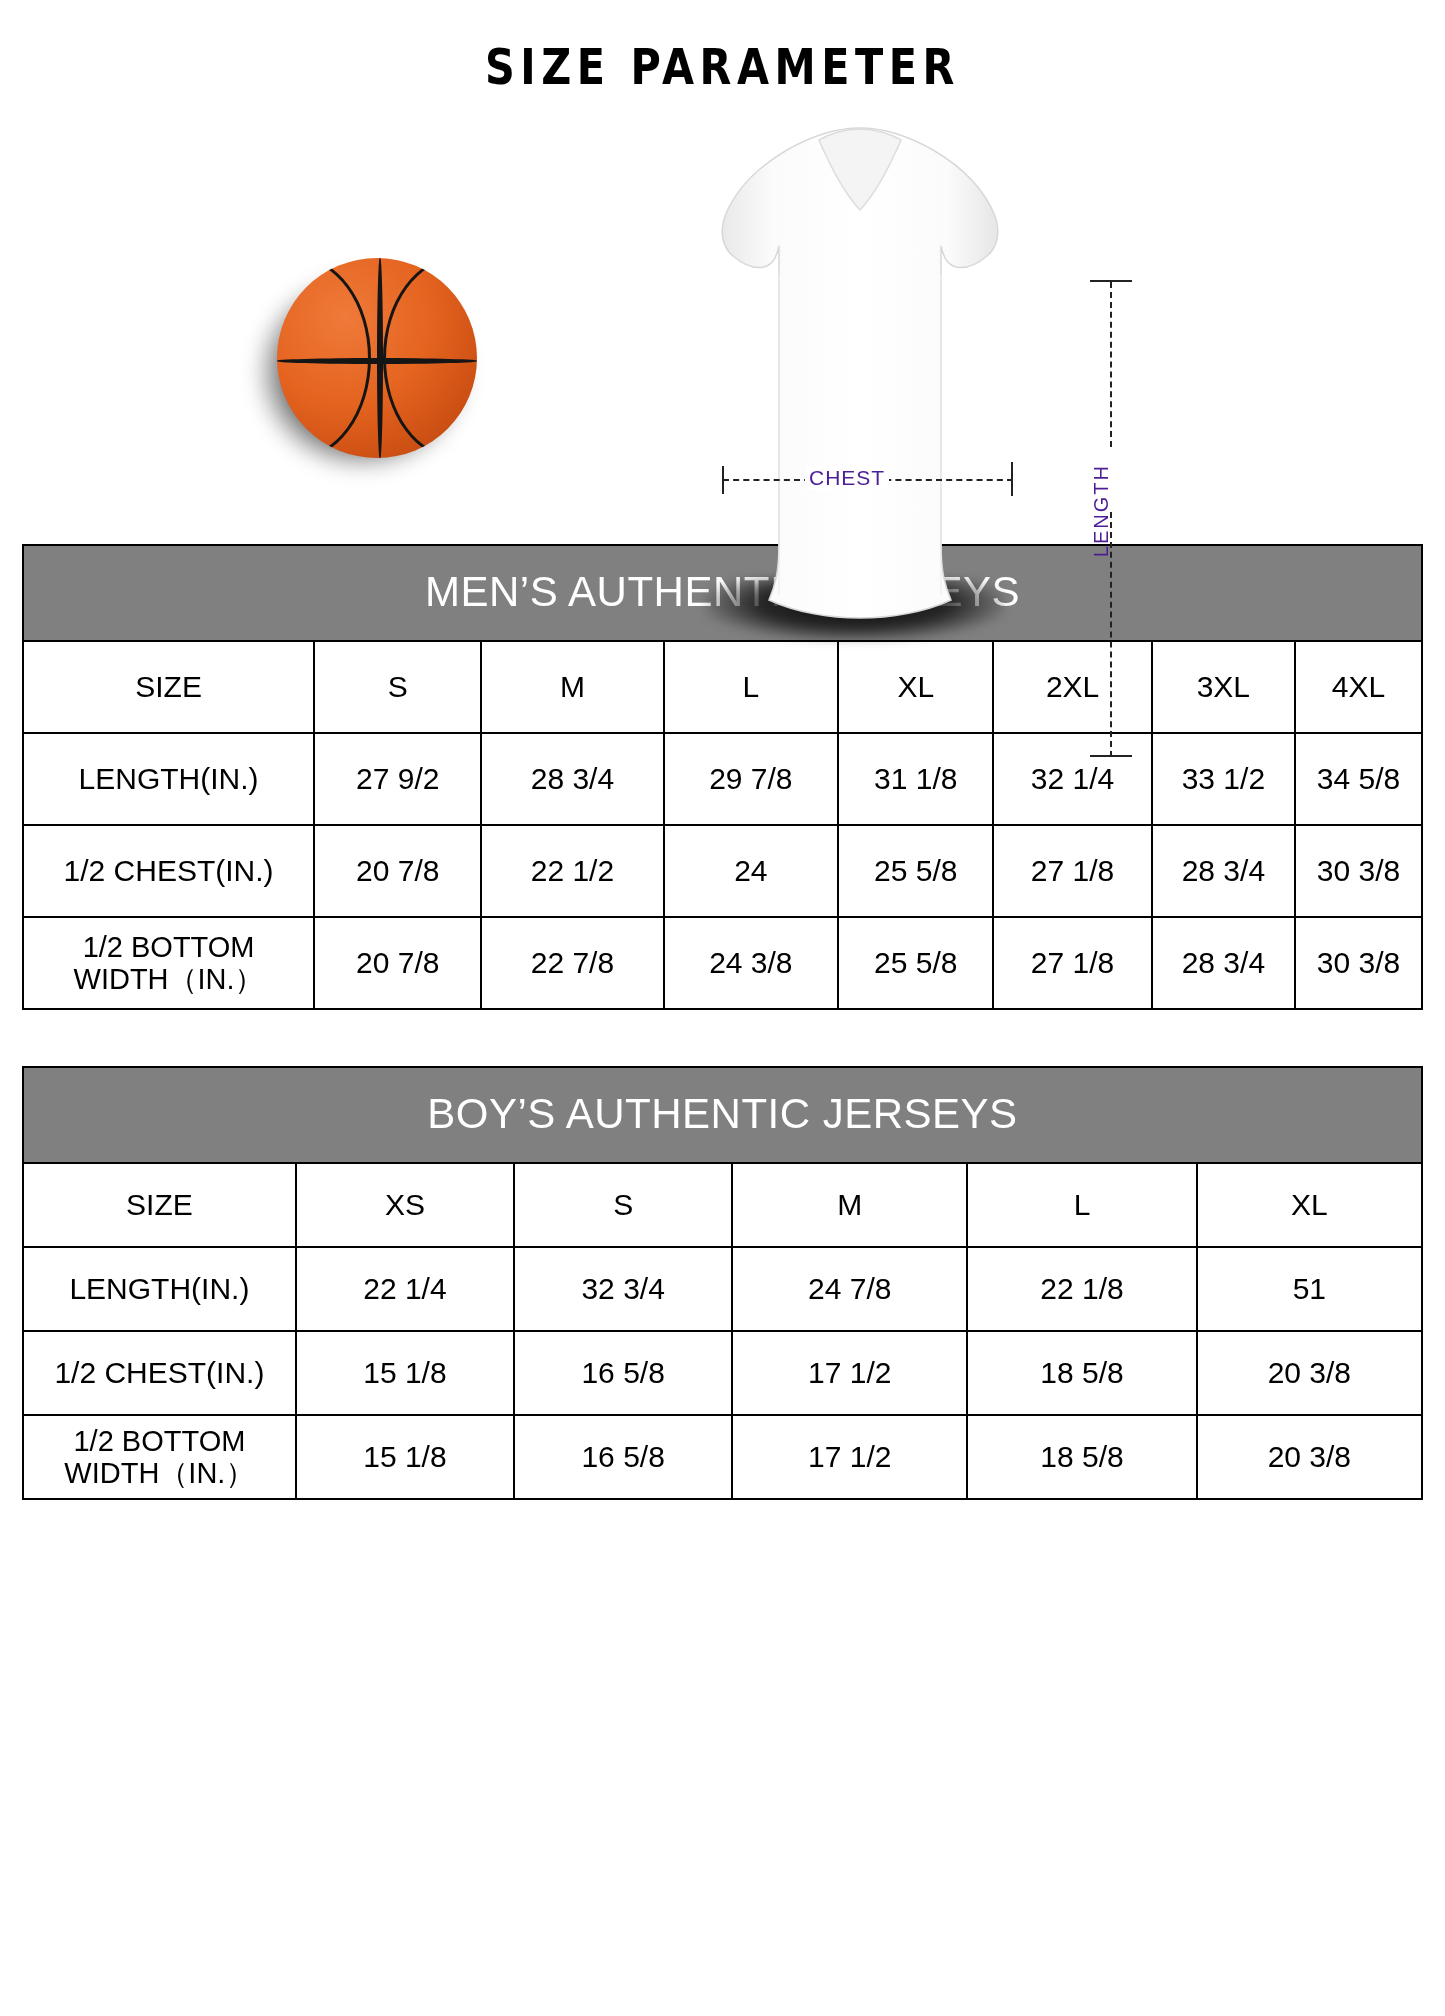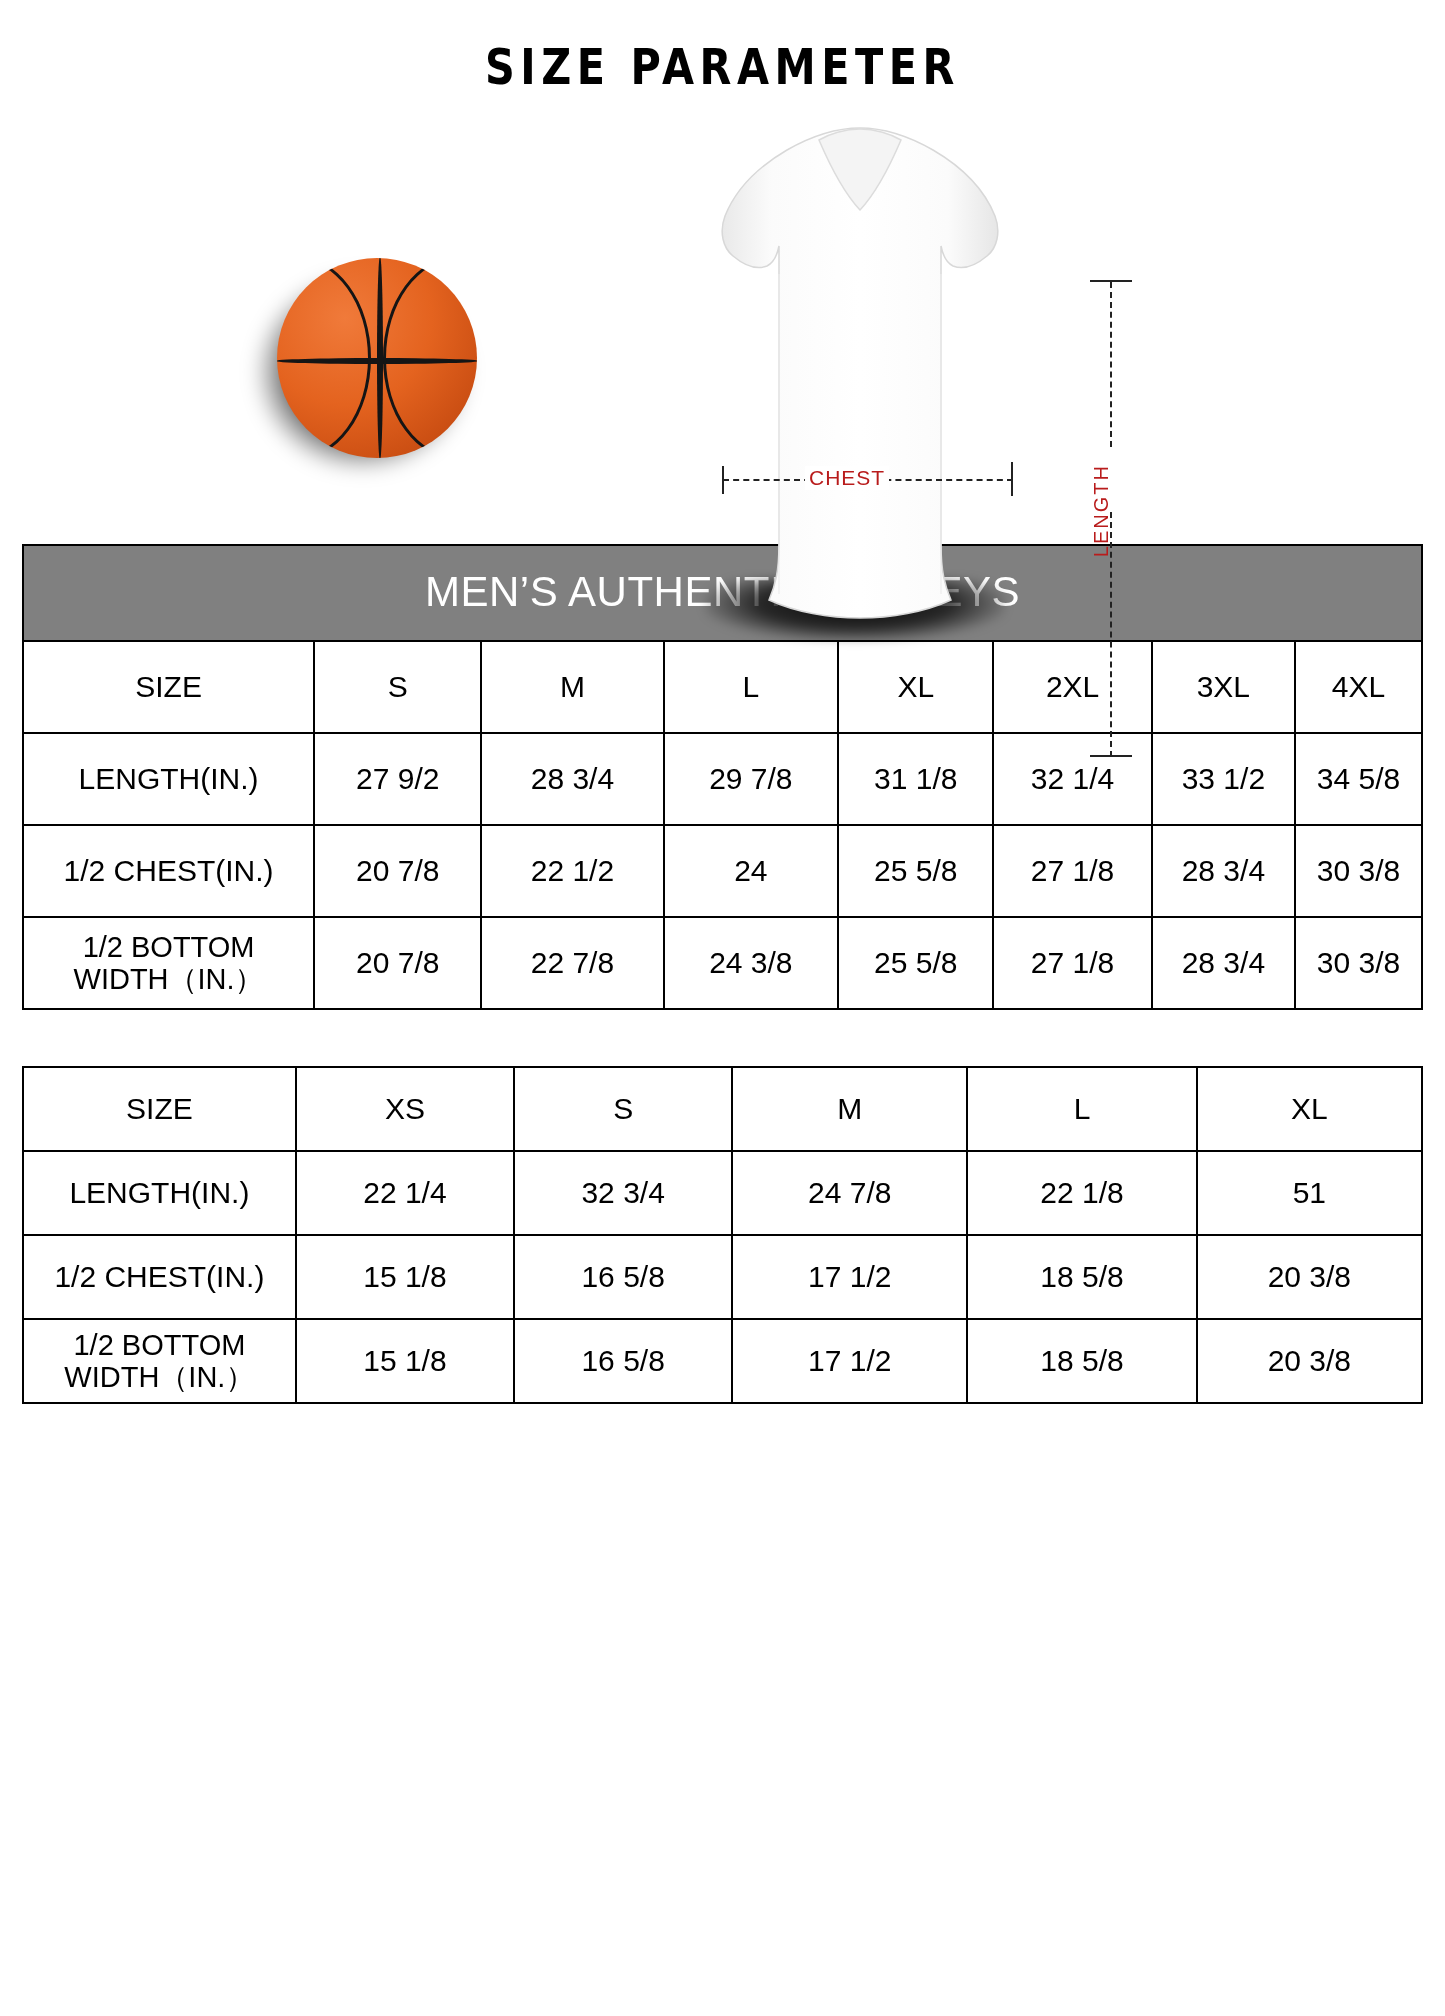--- a/index.html
+++ b/index.html
@@ -114,21 +114,21 @@
     background: radial-gradient(ellipse at 50% 40%, rgba(0,0,0,0.92) 0%, rgba(0,0,0,0.7) 45%, rgba(0,0,0,0) 75%);
     filter: blur(5px);
   }
   .jersey-svg { position: absolute; left: 0; top: 0; }
 
   .dim-label {
     position: absolute;
     font-family: "Liberation Sans", sans-serif;
     font-size: 21px;
     letter-spacing: 1px;
-    color: #b91c1c;
+    color: #4c1d95;
   }
   .chest-label { left: 805px; top: 352px; background: #fff; padding: 0 4px; }
   .length-label {
     left: 1090px; top: 350px;
     writing-mode: vertical-rl;
     text-orientation: mixed;
     transform: rotate(180deg);
     letter-spacing: 2px;
     font-size: 20px;
   }
@@ -317,20 +317,21 @@
           <td>25  5/8</td>
           <td>27  1/8</td>
           <td>28  3/4</td>
           <td>30  3/8</td>
         </tr>
       </tbody>
     </table>
   </div>
 
   <div class="table-block boy">
+    <div class="tbl-header tbl2-header">BOY’S AUTHENTIC JERSEYS</div>
     <table>
       <colgroup>
         <col class="boy-col-0">
           <col class="boy-col-1">
           <col class="boy-col-2">
         <col class="boy-col-3">
           <col class="boy-col-4">
           <col class="boy-col-5">
       </colgroup>
       <tbody>

